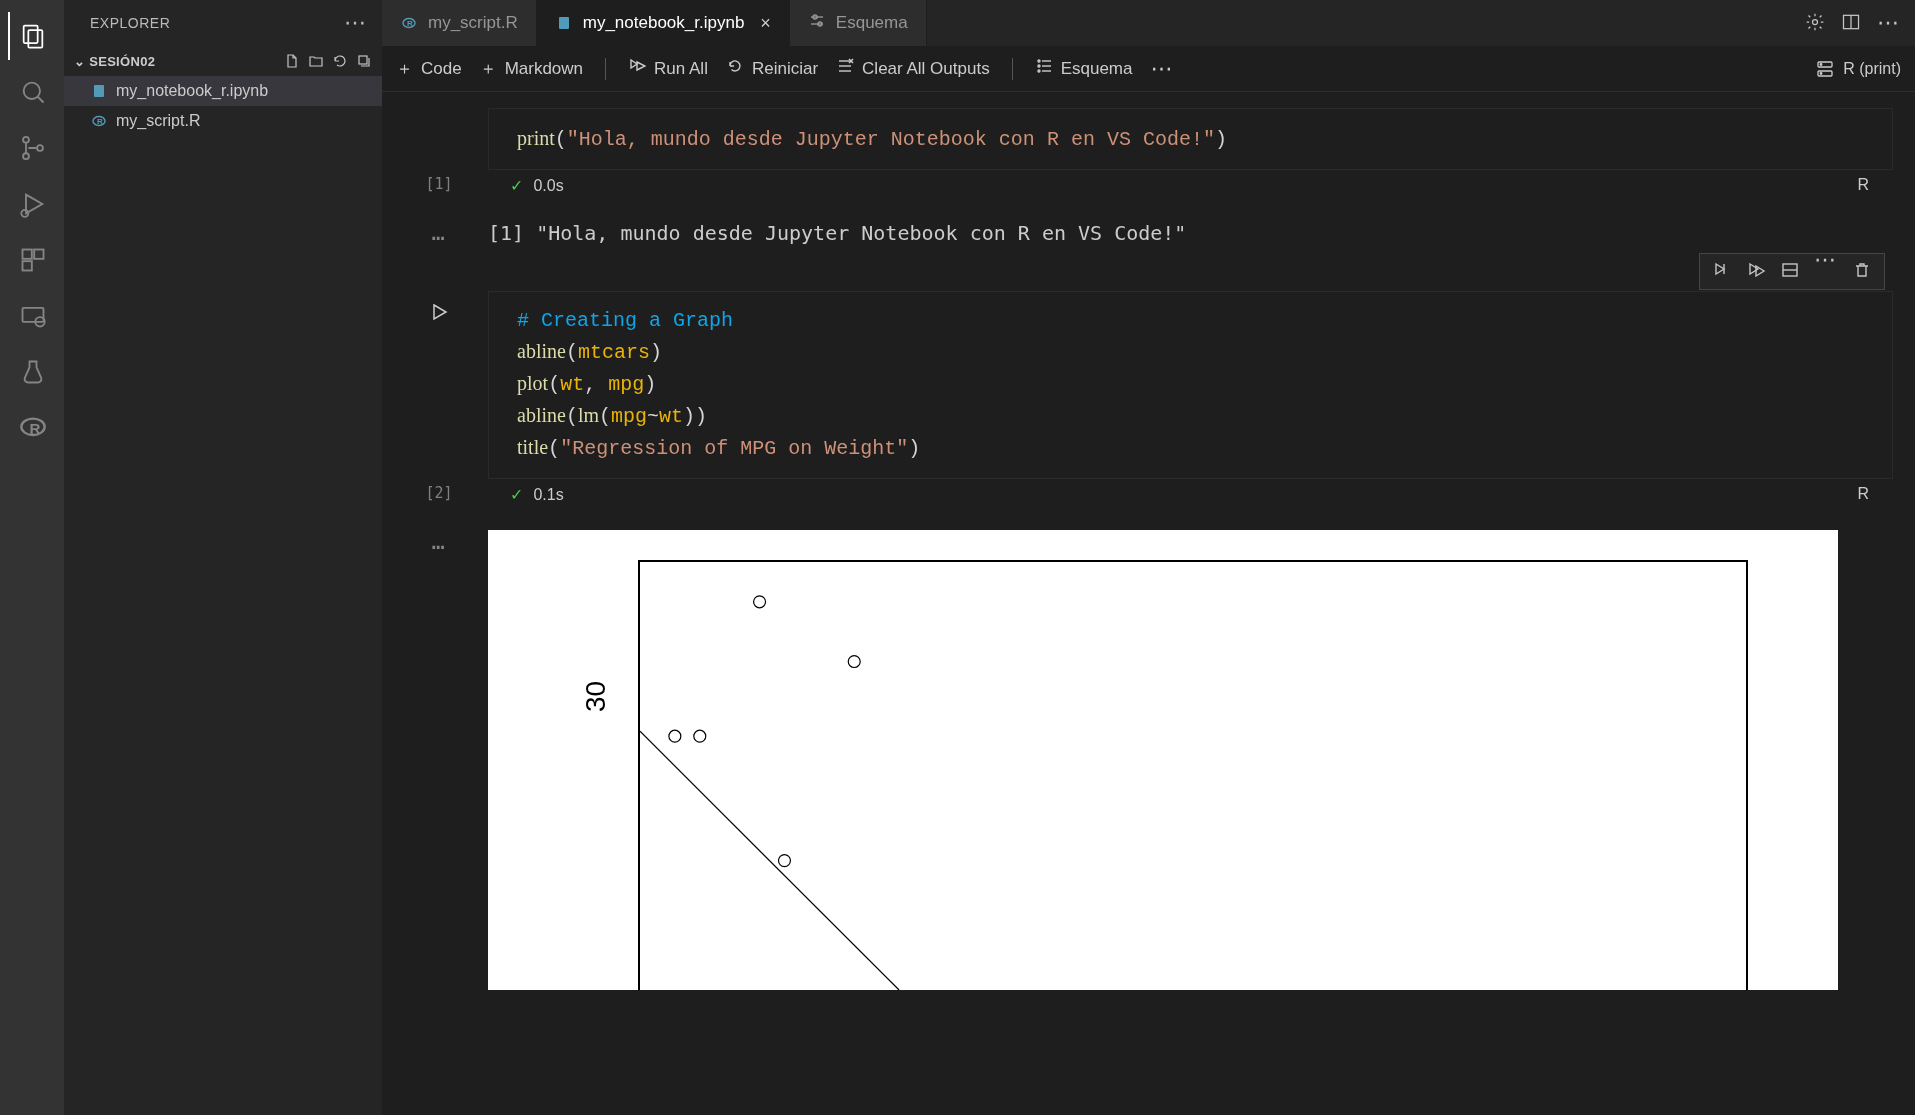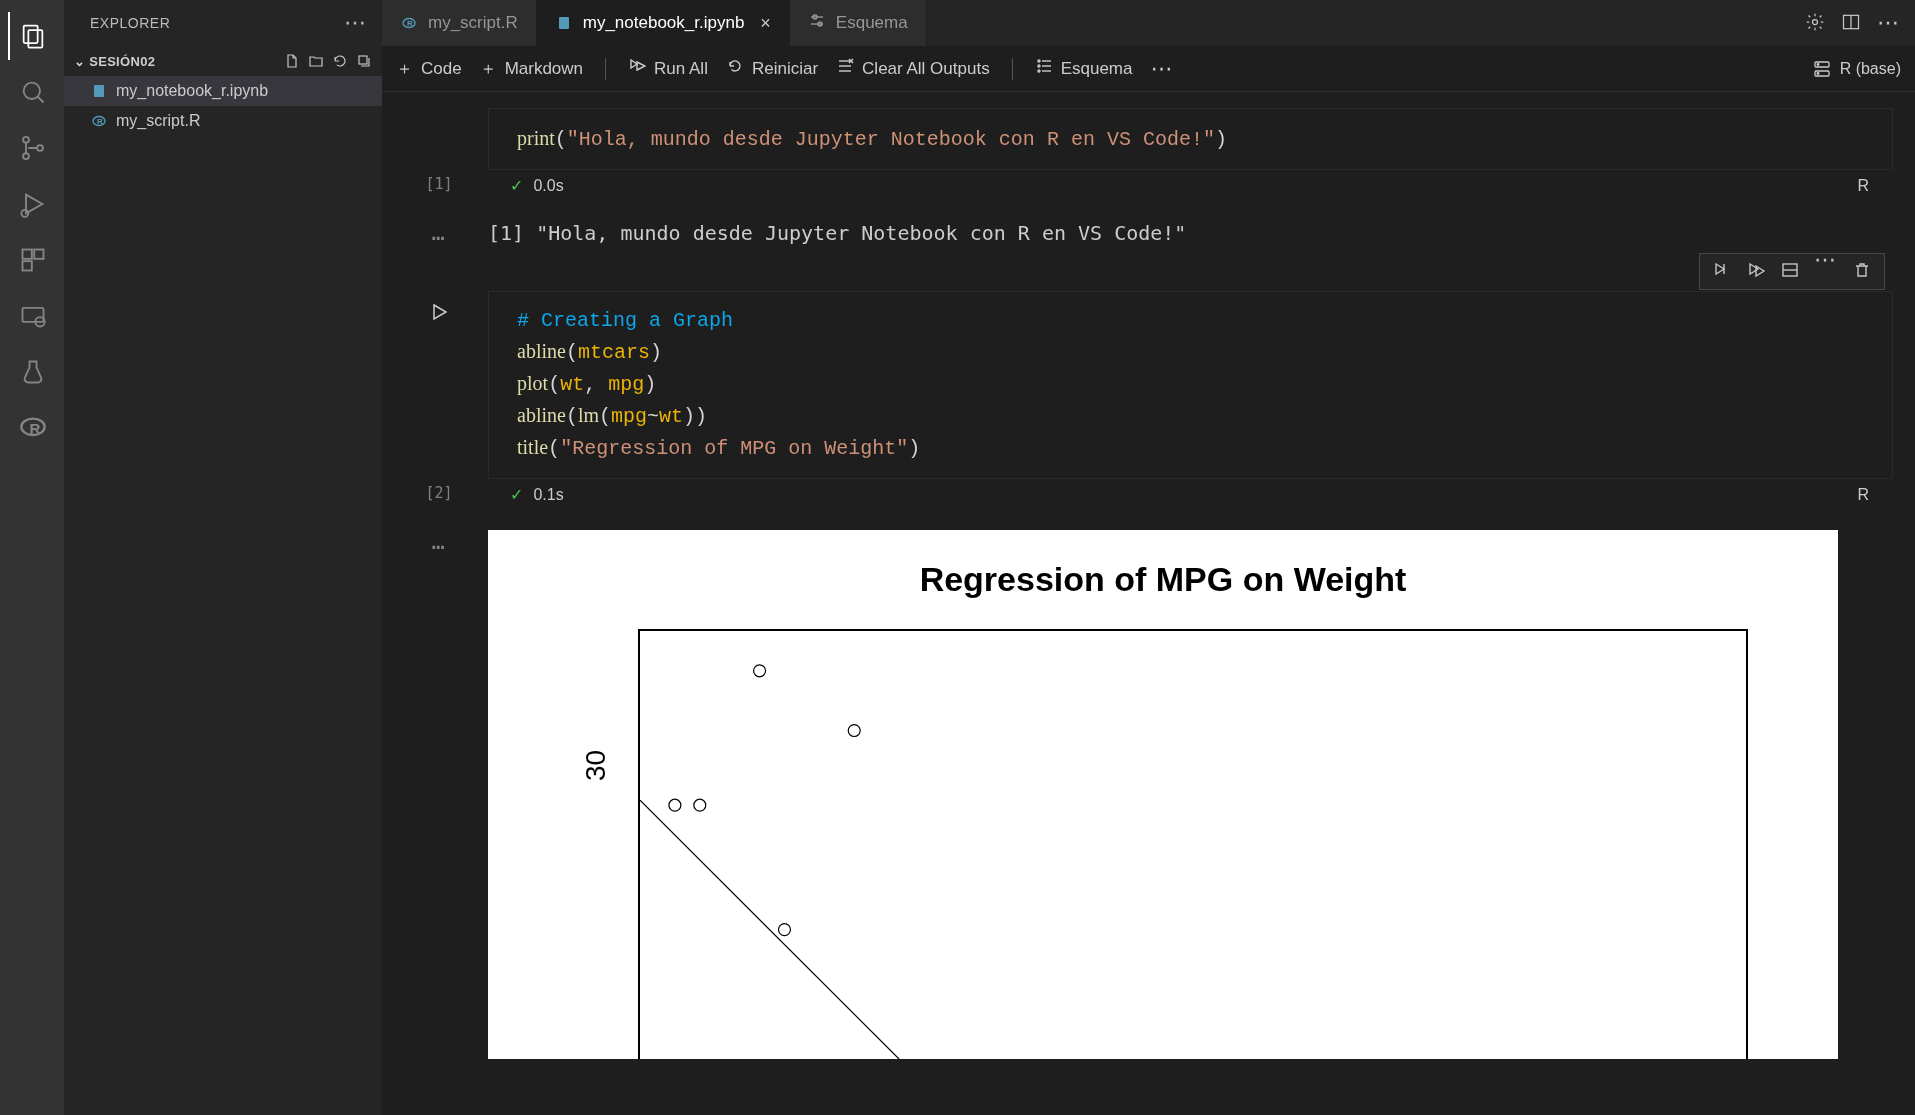--- a/index.html
+++ b/index.html
@@ -160,21 +160,21 @@
     border: 1px solid #2a2a2a;
     padding: 14px 28px;
     font-family: Consolas, "Courier New", monospace;
     font-size: 20px;
     line-height: 30px;
     color: #d4d4d4;
     white-space: pre;
     position: relative;
   }
   .cell-status-row {
-    display:flex; align-items:center; justify-content:space-between;
+    display:flex; justify-content:space-between;
     padding: 6px 24px 6px 22px;
     font-size: 16px;
     color:#cccccc;
   }
   .cell-status-row .ok { color:#4ec94e; margin-right:10px; }
   .cell-output {
     padding: 10px 0 10px 0;
     font-family: Consolas, monospace;
     font-size: 20px;
     color: #cccccc;
@@ -447,21 +447,21 @@
     </div>
     <span class="ellipsis-icon">⋯</span>
     <div class="spacer"></div>
     <div class="nb-kernel">
       <svg width="20" height="20" viewBox="0 0 20 20" fill="none" stroke="currentColor" stroke-width="1.3">
           <rect x="3" y="3" width="14" height="5" rx="1"></rect>
           <rect x="3" y="12" width="14" height="5" rx="1"></rect>
           <circle cx="6" cy="5.5" r="0.8" fill="currentColor"></circle>
           <circle cx="6" cy="14.5" r="0.8" fill="currentColor"></circle>
         </svg>
-      <span>R (base)</span>
+      <span>R (print)</span>
     </div>
   </div>
 
   <div class="nb-body">
 
     <div class="cell">
       <div class="cell-gutter">
         <span style="opacity:0">▷</span>
         <span class="cell-exec-label">[1]</span>
       </div>
@@ -513,21 +513,20 @@
           <span><span class="ok">✓</span><span>0.1s</span></span>
           <span class="tok-kernel-tag">R</span>
         </div>
       </div>
     </div>
 
     <div class="cell-output">
       <div class="output-gutter"><span class="ellipsis-icon">⋯</span></div>
       <div class="output-body">
         <div class="plot-box">
-          <div class="plot-title">Regression of MPG on Weight</div>
           <div class="plot-area">
             <div class="plot-ylabel">30</div>
             <svg class="plot-svg" viewBox="0 0 1110 430" preserveAspectRatio="none">
 
               <line x1="0" y1="170" x2="260" y2="430" stroke="#000" stroke-width="1.2"></line>
 
               <circle class="pt" cx="120" cy="40" r="6"></circle>
               <circle class="pt" cx="215" cy="100" r="6"></circle>
               <circle class="pt" cx="35" cy="175" r="6"></circle>
               <circle class="pt" cx="60" cy="175" r="6"></circle>

